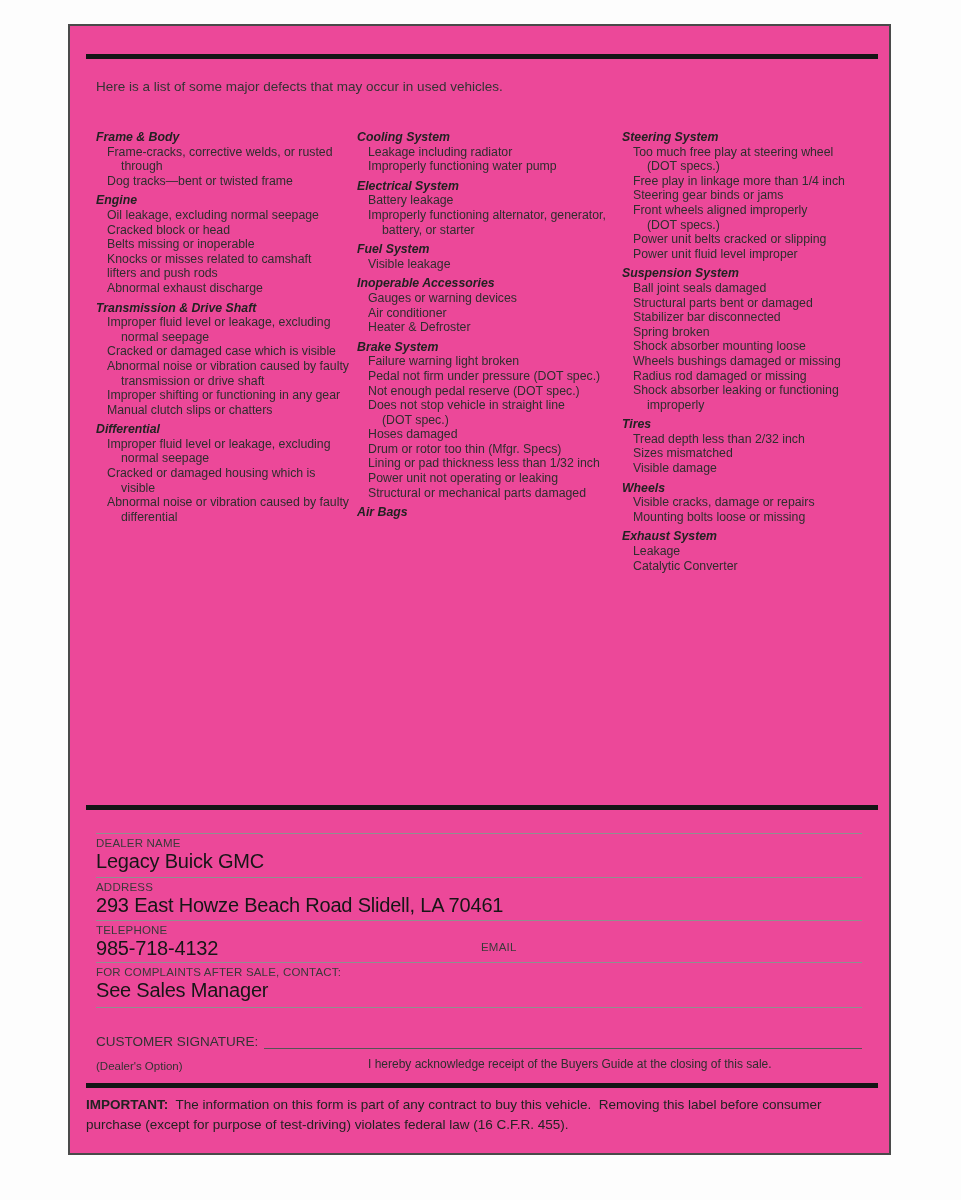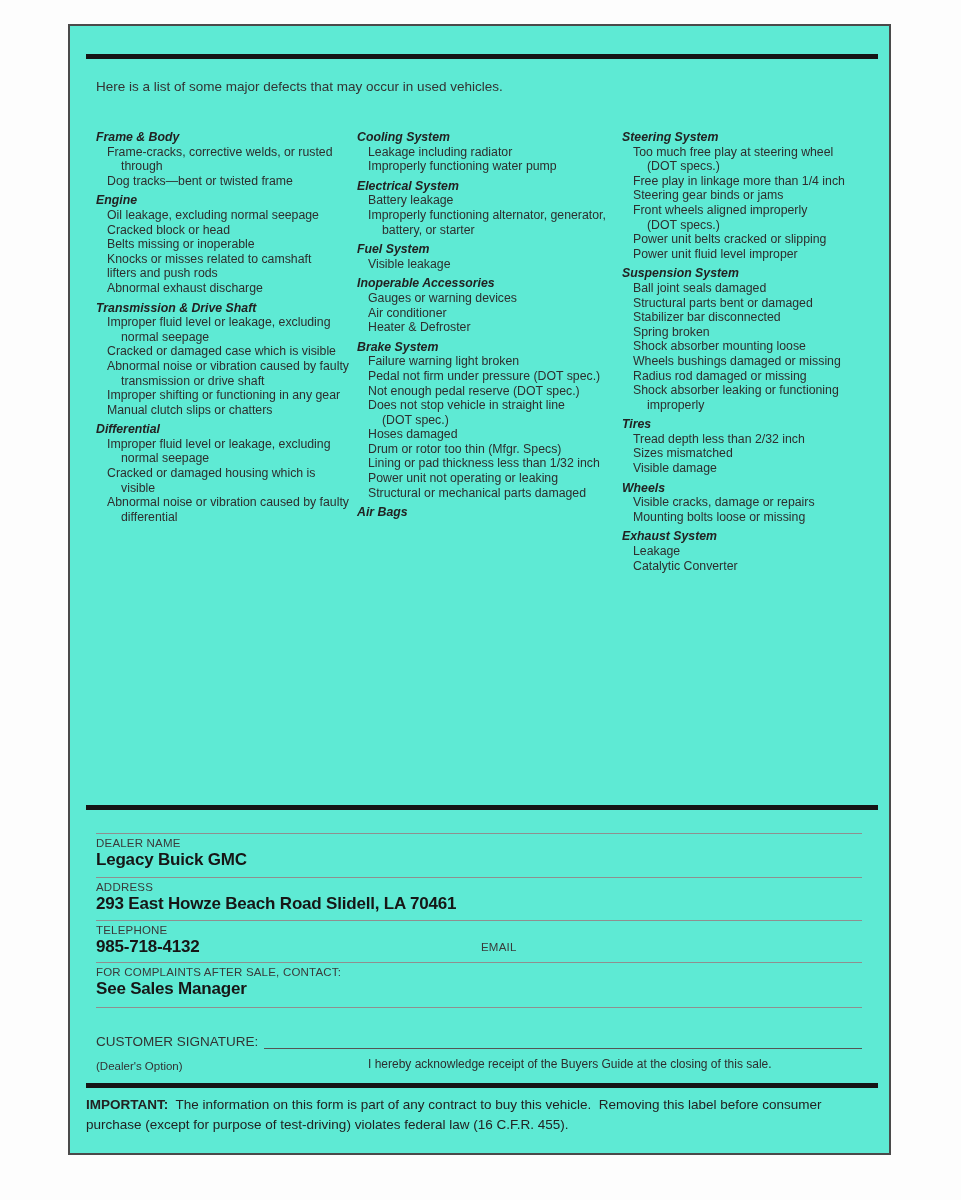--- a/index.html
+++ b/index.html
@@ -16,21 +16,21 @@
     background: #fdfdfd;
     overflow: hidden;
   }
   .page {
     position: absolute;
     left: 68px;
     top: 24px;
     width: 823px;
     height: 1131px;
     border: 2px solid #4a4a4a;
-    background: #5eead4;
+    background: #ec4899;
     box-sizing: border-box;
   }
   .bar {
     position: absolute;
     left: 16px;
     width: 792px;
     height: 5px;
     background: #151515;
   }
   .bar-top { top: 28px; }
@@ -79,22 +79,22 @@
     position: relative;
   }
   .field:last-child { border-bottom: 1px solid #8f8f8f; }
   .f-label {
     font-size: 11.5px;
     letter-spacing: 0.2px;
     color: #3a3a3a;
     padding-top: 3px;
   }
   .f-value {
-    font-size: 17px;
-    font-weight: 700;
+    font-size: 20px;
+    font-weight: 400;
     letter-spacing: -0.2px;
     color: #161616;
     padding-top: 1px;
   }
   .f1 { height: 44px; }
   .f2 { height: 43px; }
   .f3 { height: 42px; }
   .f4 { height: 46px; }
   .email-label {
     position: absolute;

